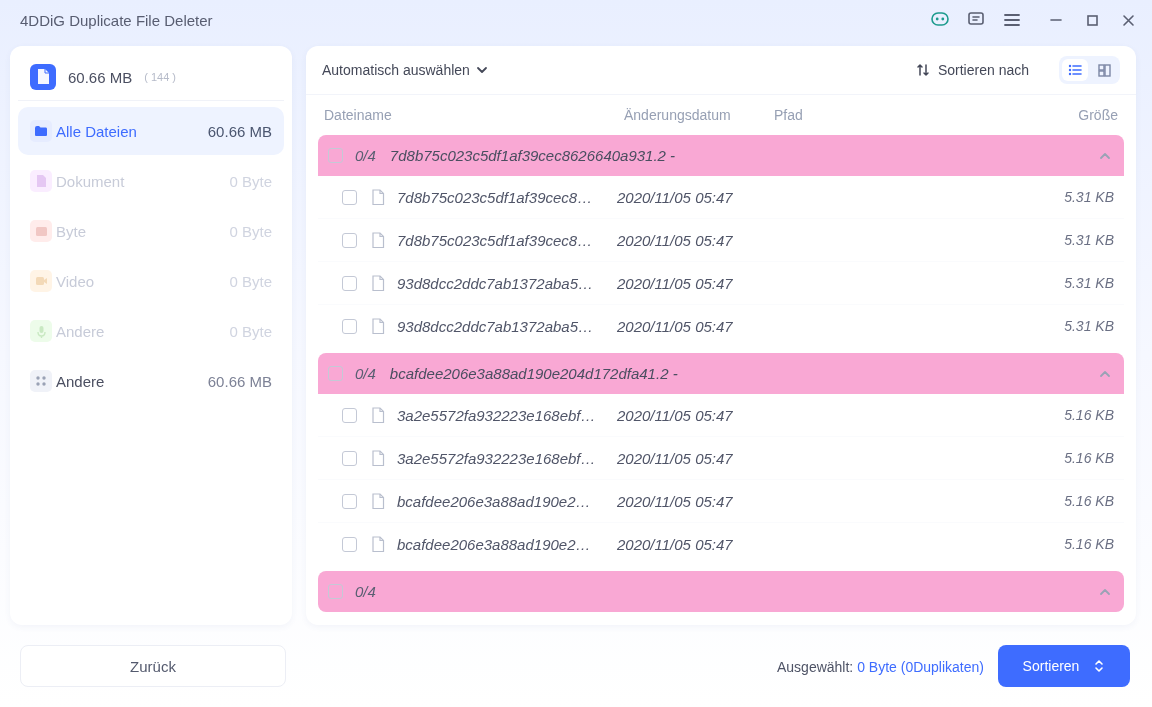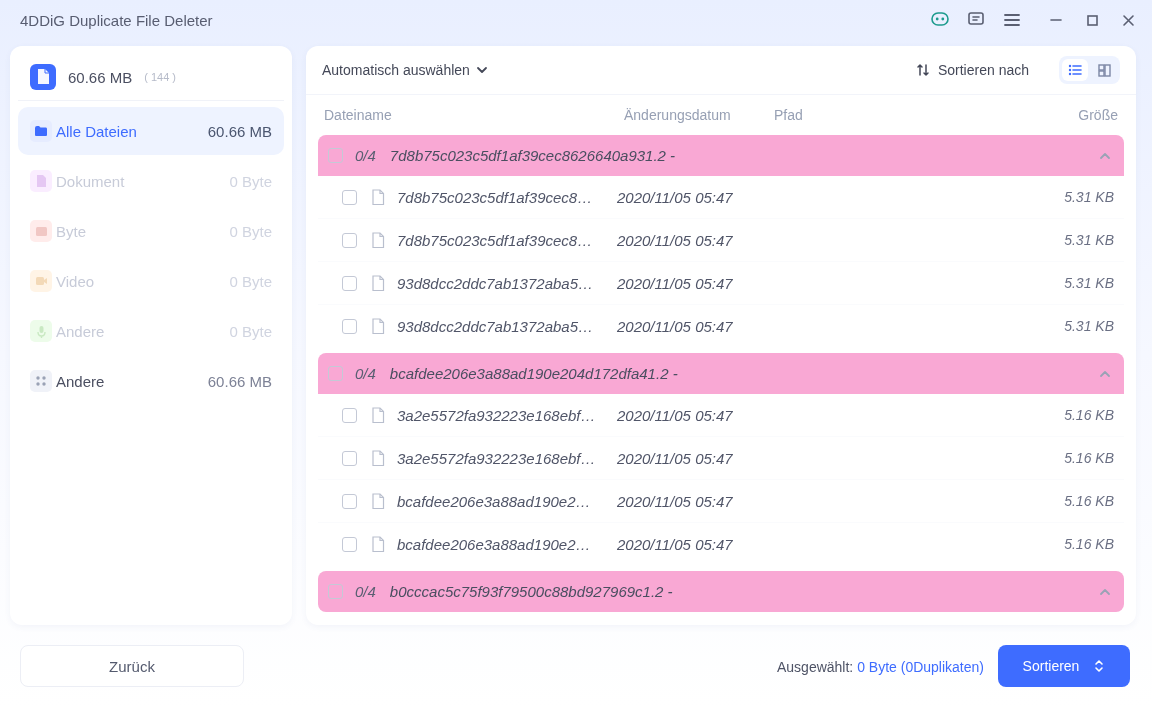--- a/index.html
+++ b/index.html
@@ -49,21 +49,21 @@
 .gname { margin-left:14px; color:#4a4e60; font-size:15px; }
 .chevwrap { margin-left:auto; color:#9aa2b5; padding-right:2px; cursor:pointer;}
 .row { display:flex; align-items:center; padding:12px 10px 12px 24px; background:#ffffff; color:#505568; }
 .row + .row { border-top:1px solid #fafbfd; }
 .row .ficon { width:18px; height:18px; margin:0 10px 0 12px; display:flex; align-items:center; justify-content:center; color:#b9bfce;}
 .row .rname { flex:0 0 200px; overflow:hidden; text-overflow:ellipsis; white-space:nowrap; font-size:15px; }
 .row .rdate { flex:0 0 168px; font-size:15px; margin-left:20px;}
 .row .rpath { flex:1; }
 .row .rsize { flex:0 0 70px; text-align:right; font-size:14px; color:#6b7084; }
 .footer { display:flex; align-items:center; padding:14px 22px 20px 20px; gap:14px; }
-.btn-back { width:224px; height:42px; background:#fff; border:1px solid #eceef5; border-radius:8px; color:#545a6e; font-size:15px; cursor:pointer;}
+.btn-back { width:266px; height:42px; background:#fff; border:1px solid #eceef5; border-radius:8px; color:#545a6e; font-size:15px; cursor:pointer;}
 .ftxt { margin-left:auto; color:#4e5366; font-size:15px; }
 .ftxt .hl { color:#3e6cff; }
 .btn-remove { width:132px; height:42px; background:#3e6cff; color:#fff; border:none; border-radius:8px; font-size:15px; display:flex; align-items:center; justify-content:center; gap:14px; cursor:pointer;}
 svg { display:block; }
 </style>
 </head>
 <body>
 
 <div class="titlebar">
   <div class="title">4DDiG Duplicate File Deleter</div>
@@ -356,21 +356,20 @@
             <div class="rname">bcafdee206e3a88ad190e204d...</div>
             <div class="rdate">2020/11/05 05:47</div>
             <div class="rpath"></div>
             <div class="rsize">5.16 KB</div>
           </div>
         </div>
         <div class="group">
           <div class="ghead">
             <div class="chk"></div>
             <span class="gratio">0/4</span>
-            <span class="gname">b0cccac5c75f93f79500c88bd927969c1.2 -</span>
             <span class="chevwrap">
               <svg width="14" height="14" viewBox="0 0 14 14">
                 <path d="M3 9 L7 5 L11 9" fill="none" stroke="currentColor" stroke-width="1.8" stroke-linecap="round" stroke-linejoin="round"></path>
               </svg>
             </span>
           </div>
         </div>
       </div>
   </div>
 </div>

